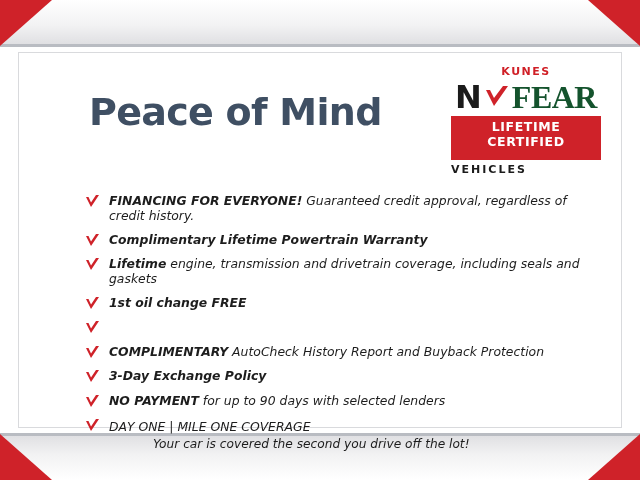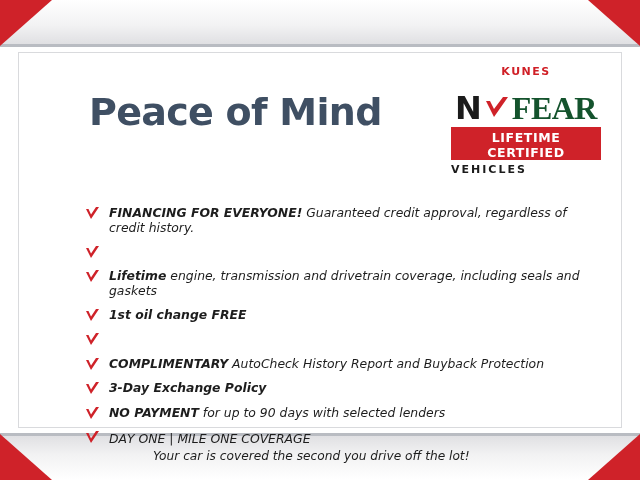--- a/index.html
+++ b/index.html
@@ -114,21 +114,21 @@
     right: 20px; top: 12px;
     width: 150px;
   }
   .logo-kunes {
     text-align: center;
     font-size: 11px;
     font-weight: bold;
     color: #d01f26;
     letter-spacing: 1.5px;
     font-family: "DejaVu Sans", sans-serif;
-    margin-bottom: 13px;
+    margin-bottom: 2px;
   }
   .logo-nofear {
     display: flex;
     align-items: center;
     justify-content: center;
     gap: 2px;
     height: 33px;
   }
   .logo-n {
     font-size: 32px;
@@ -152,35 +152,35 @@
     text-align: right;
   }
   .logo-bar {
     margin-top: 3px;
     background: #cf2229;
     color: #ffffff;
     text-align: center;
     font-size: 12.5px;
     font-weight: bold;
     letter-spacing: 0.6px;
-    padding: 3px 0 0 0;
+    padding: 3px 0 11px 0;
     font-family: "DejaVu Sans", sans-serif;
   }
   .logo-vehicles {
     font-size: 11px;
     font-weight: bold;
     color: #1b1b1b;
     letter-spacing: 2px;
     margin-top: 3px;
     font-family: "DejaVu Sans", sans-serif;
   }
   
   .list {
     position: absolute;
-    left: 66px; top: 152px;
+    left: 66px; top: 140px;
     width: 520px;
   }
   .list-item {
     display: flex;
     align-items: flex-start;
     margin-bottom: 8.5px;
   }
   .tick {
     flex: 0 0 auto;
     width: 15px; height: 15px;
@@ -255,20 +255,21 @@
         </span>
         <span class="item-text"><span class="b">FINANCING FOR EVERYONE!</span><span> Guaranteed credit approval, regardless of credit history.</span></span>
       </div>
 
       <div class="list-item">
         <span class="tick">
           <svg width="15" height="15" viewBox="0 0 15 15">
               <path d="M1 3 L6 13 L14 1 L11 1 L6 8.5 L3.5 3 Z" fill="#cf2229"></path>
             </svg>
         </span>
+        <span class="item-text"><span class="b">Complimentary Lifetime Powertrain Warranty</span><span></span></span>
       </div>
 
       <div class="list-item">
         <span class="tick">
           <svg width="15" height="15" viewBox="0 0 15 15">
               <path d="M1 3 L6 13 L14 1 L11 1 L6 8.5 L3.5 3 Z" fill="#cf2229"></path>
             </svg>
         </span>
         <span class="item-text"><span class="b">Lifetime</span><span> engine, transmission and drivetrain coverage, including seals and gaskets</span></span>
       </div>

